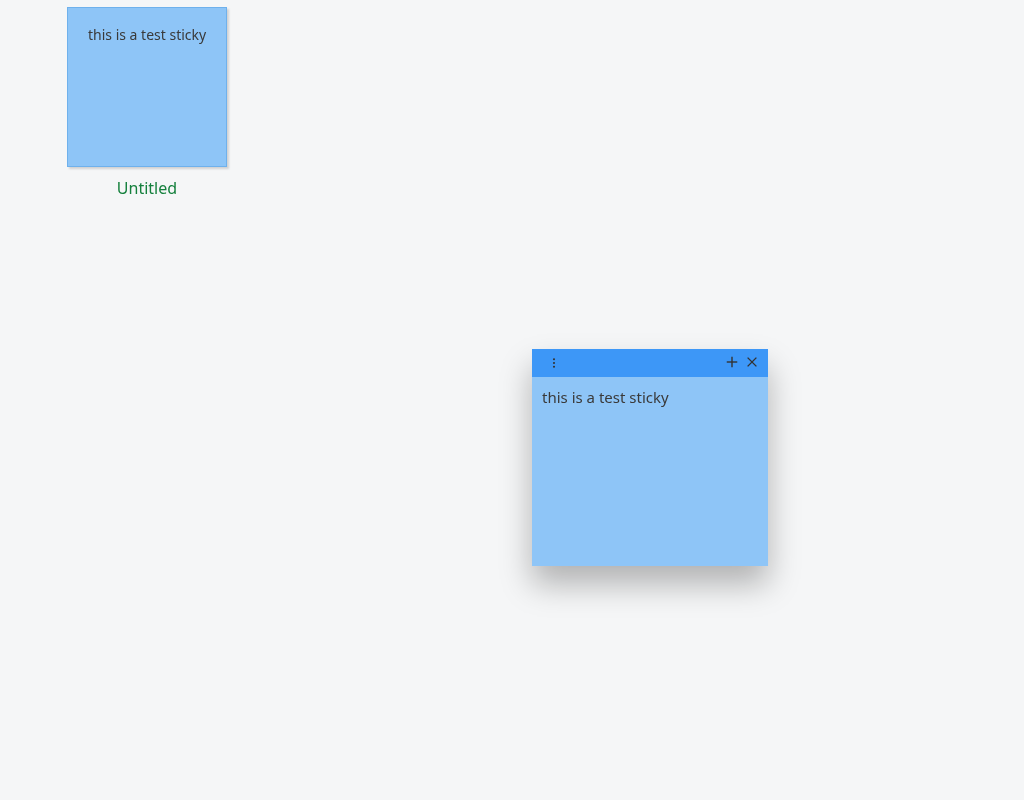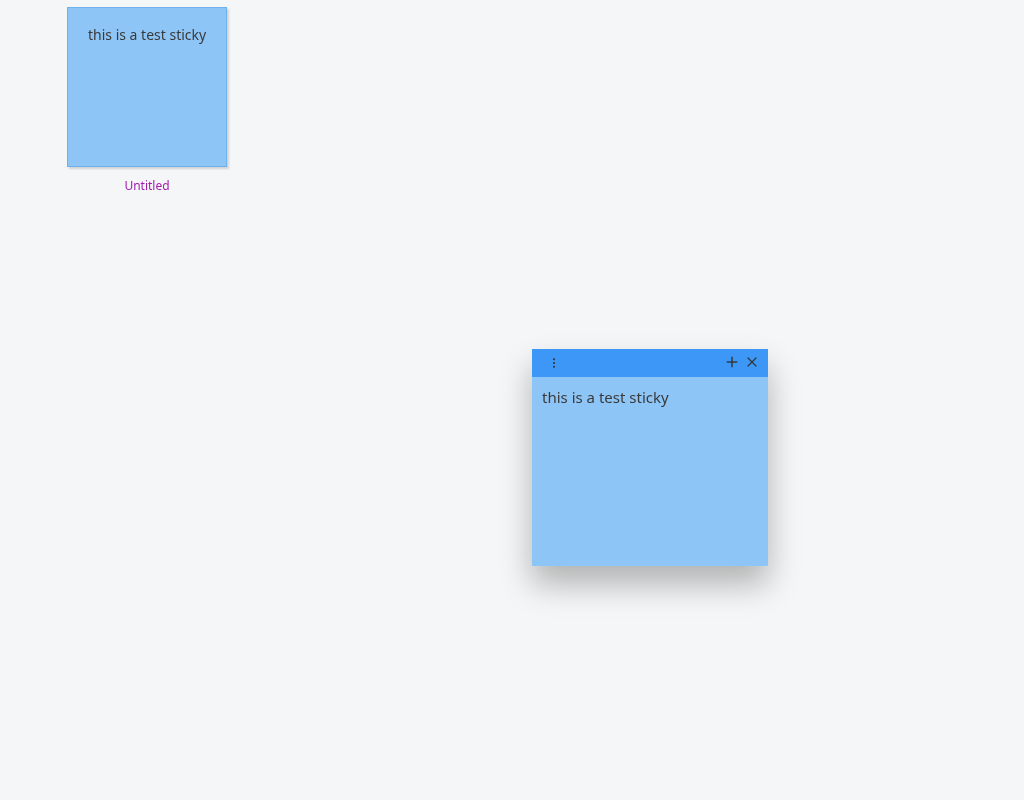--- a/index.html
+++ b/index.html
@@ -33,22 +33,22 @@
       border: 1px solid #6fb1ec;
       box-shadow: 2px 2px 2px rgba(0,0,0,0.15);
       padding: 18px 12px 12px 20px;
       font-size: 14px;
       color: #3a3a3a;
       line-height: 1.3;
       cursor: pointer;
     }
     .thumb-label {
       margin-top: 10px;
-      font-size: 12px;
-      color: #a21caf;
+      font-size: 16px;
+      color: #15803d;
     }
 
     
     .sticky {
       position: absolute;
       left: 532px;
       top: 349px;
       width: 236px;
       height: 217px;
       background: #8ec5f7;

